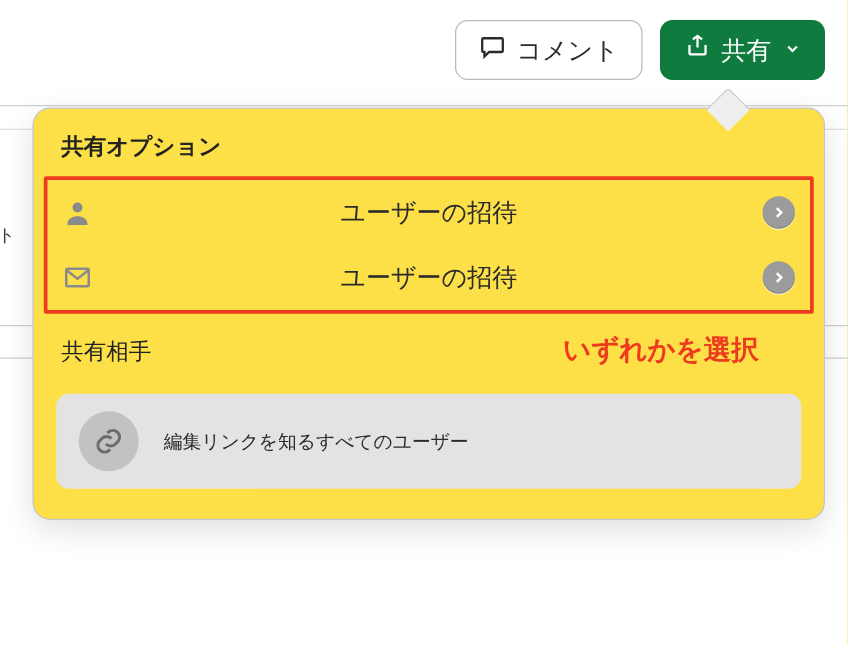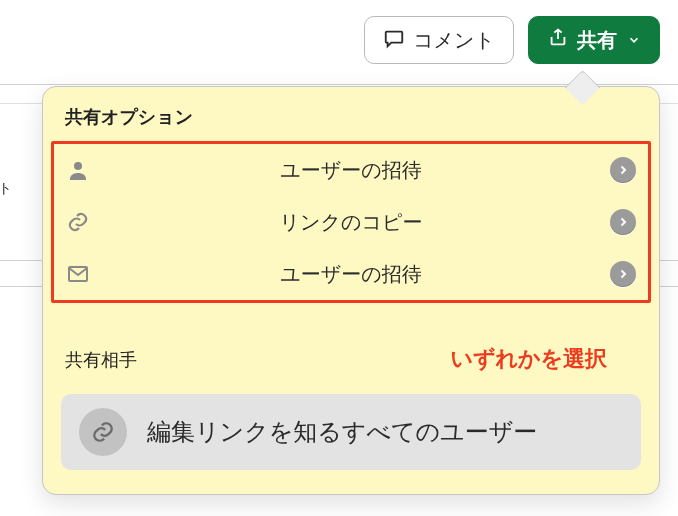--- a/index.html
+++ b/index.html
@@ -32,40 +32,39 @@
     }
     .btn-comment {
       background: #fff;
       border: 1.5px solid #b9b9b9;
       color: #2a2a2a;
     }
     .btn-share {
       background: #0f7b3e;
       border: 1.5px solid #0f7b3e;
       color: #fff;
-      font-weight: bold;
     }
     .btn-share .chev {
       margin-left: 2px;
     }
     .ribbon-frag {
       position: absolute;
       top: 84px;
       left: 0;
       right: 0;
       height: 20px;
       border-top: 1px solid #d0d0d0;
       border-bottom: 1px solid #e0e0e0;
     }
     .popover {
       position: absolute;
       top: 86px;
-      left: 42px;
+      left: 26px;
       right: 18px;
-      background: #fef9c3;
+      background: #fde047;
       border: 1px solid #c6c6c6;
       border-radius: 14px;
       box-shadow: 0 8px 24px rgba(0,0,0,0.12);
       padding-bottom: 24px;
     }
     .popover::before {
       content: "";
       position: absolute;
       top: -12px;
       right: 64px;
@@ -130,21 +129,20 @@
       font-weight: 400;
       color: #222;
     }
     .annotation {
       flex: 1;
       text-align: right;
       color: #ee3b1f;
       font-size: 22px;
       font-weight: 700;
       padding-right: 30px;
-      margin-top: 27px;
     }
     .recipient-row {
       margin: 14px 18px 0;
       background: #e3e3e3;
       border-radius: 10px;
       display: flex;
       align-items: center;
       gap: 20px;
       padding: 14px 18px;
       cursor: pointer;
@@ -153,21 +151,21 @@
       width: 48px;
       height: 48px;
       border-radius: 50%;
       background: #c2c2c2;
       display: flex;
       align-items: center;
       justify-content: center;
       color: #6b6b6b;
     }
     .recipient-row .txt {
-      font-size: 24px;
+      font-size: 15px;
       color: #2a2a2a;
     }
     .left-frag {
       position: absolute;
       left: -2px;
       top: 180px;
       font-size: 14px;
       color: #333;
     }
     .hline { position:absolute; left:0; right:0; height:1px; background:#d0d0d0; }
@@ -219,34 +217,20 @@
       </span>
       <span class="label">ユーザーの招待</span>
       <span class="chev-circle">
         <svg width="12" height="12" viewBox="0 0 24 24" fill="none" stroke="#fff" stroke-width="4">
             <path d="M9 5l7 7-7 7"></path>
           </svg>
       </span>
     </div>
     <div class="menu-item">
       <span class="icon">
-        <svg width="24" height="24" viewBox="0 0 24 24" fill="none" stroke="#8a8a8a" stroke-width="2.2">
-          <path d="M10 14a5 5 0 0 0 7 0l2-2a5 5 0 0 0-7-7l-1 1"></path>
-          <path d="M14 10a5 5 0 0 0-7 0l-2 2a5 5 0 0 0 7 7l1-1"></path>
-        </svg>
-      </span>
-      <span class="label">リンクのコピー</span>
-      <span class="chev-circle">
-        <svg width="12" height="12" viewBox="0 0 24 24" fill="none" stroke="#fff" stroke-width="4">
-            <path d="M9 5l7 7-7 7"></path>
-          </svg>
-      </span>
-    </div>
-    <div class="menu-item">
-      <span class="icon">
         <svg width="24" height="24" viewBox="0 0 24 24" fill="none" stroke="#8a8a8a" stroke-width="2">
           <rect x="3" y="5" width="18" height="14" rx="1"></rect>
             <path d="M3 6l9 7 9-7"></path>
         </svg>
       </span>
       <span class="label">ユーザーの招待</span>
       <span class="chev-circle">
         <svg width="12" height="12" viewBox="0 0 24 24" fill="none" stroke="#fff" stroke-width="4">
             <path d="M9 5l7 7-7 7"></path>
           </svg>

